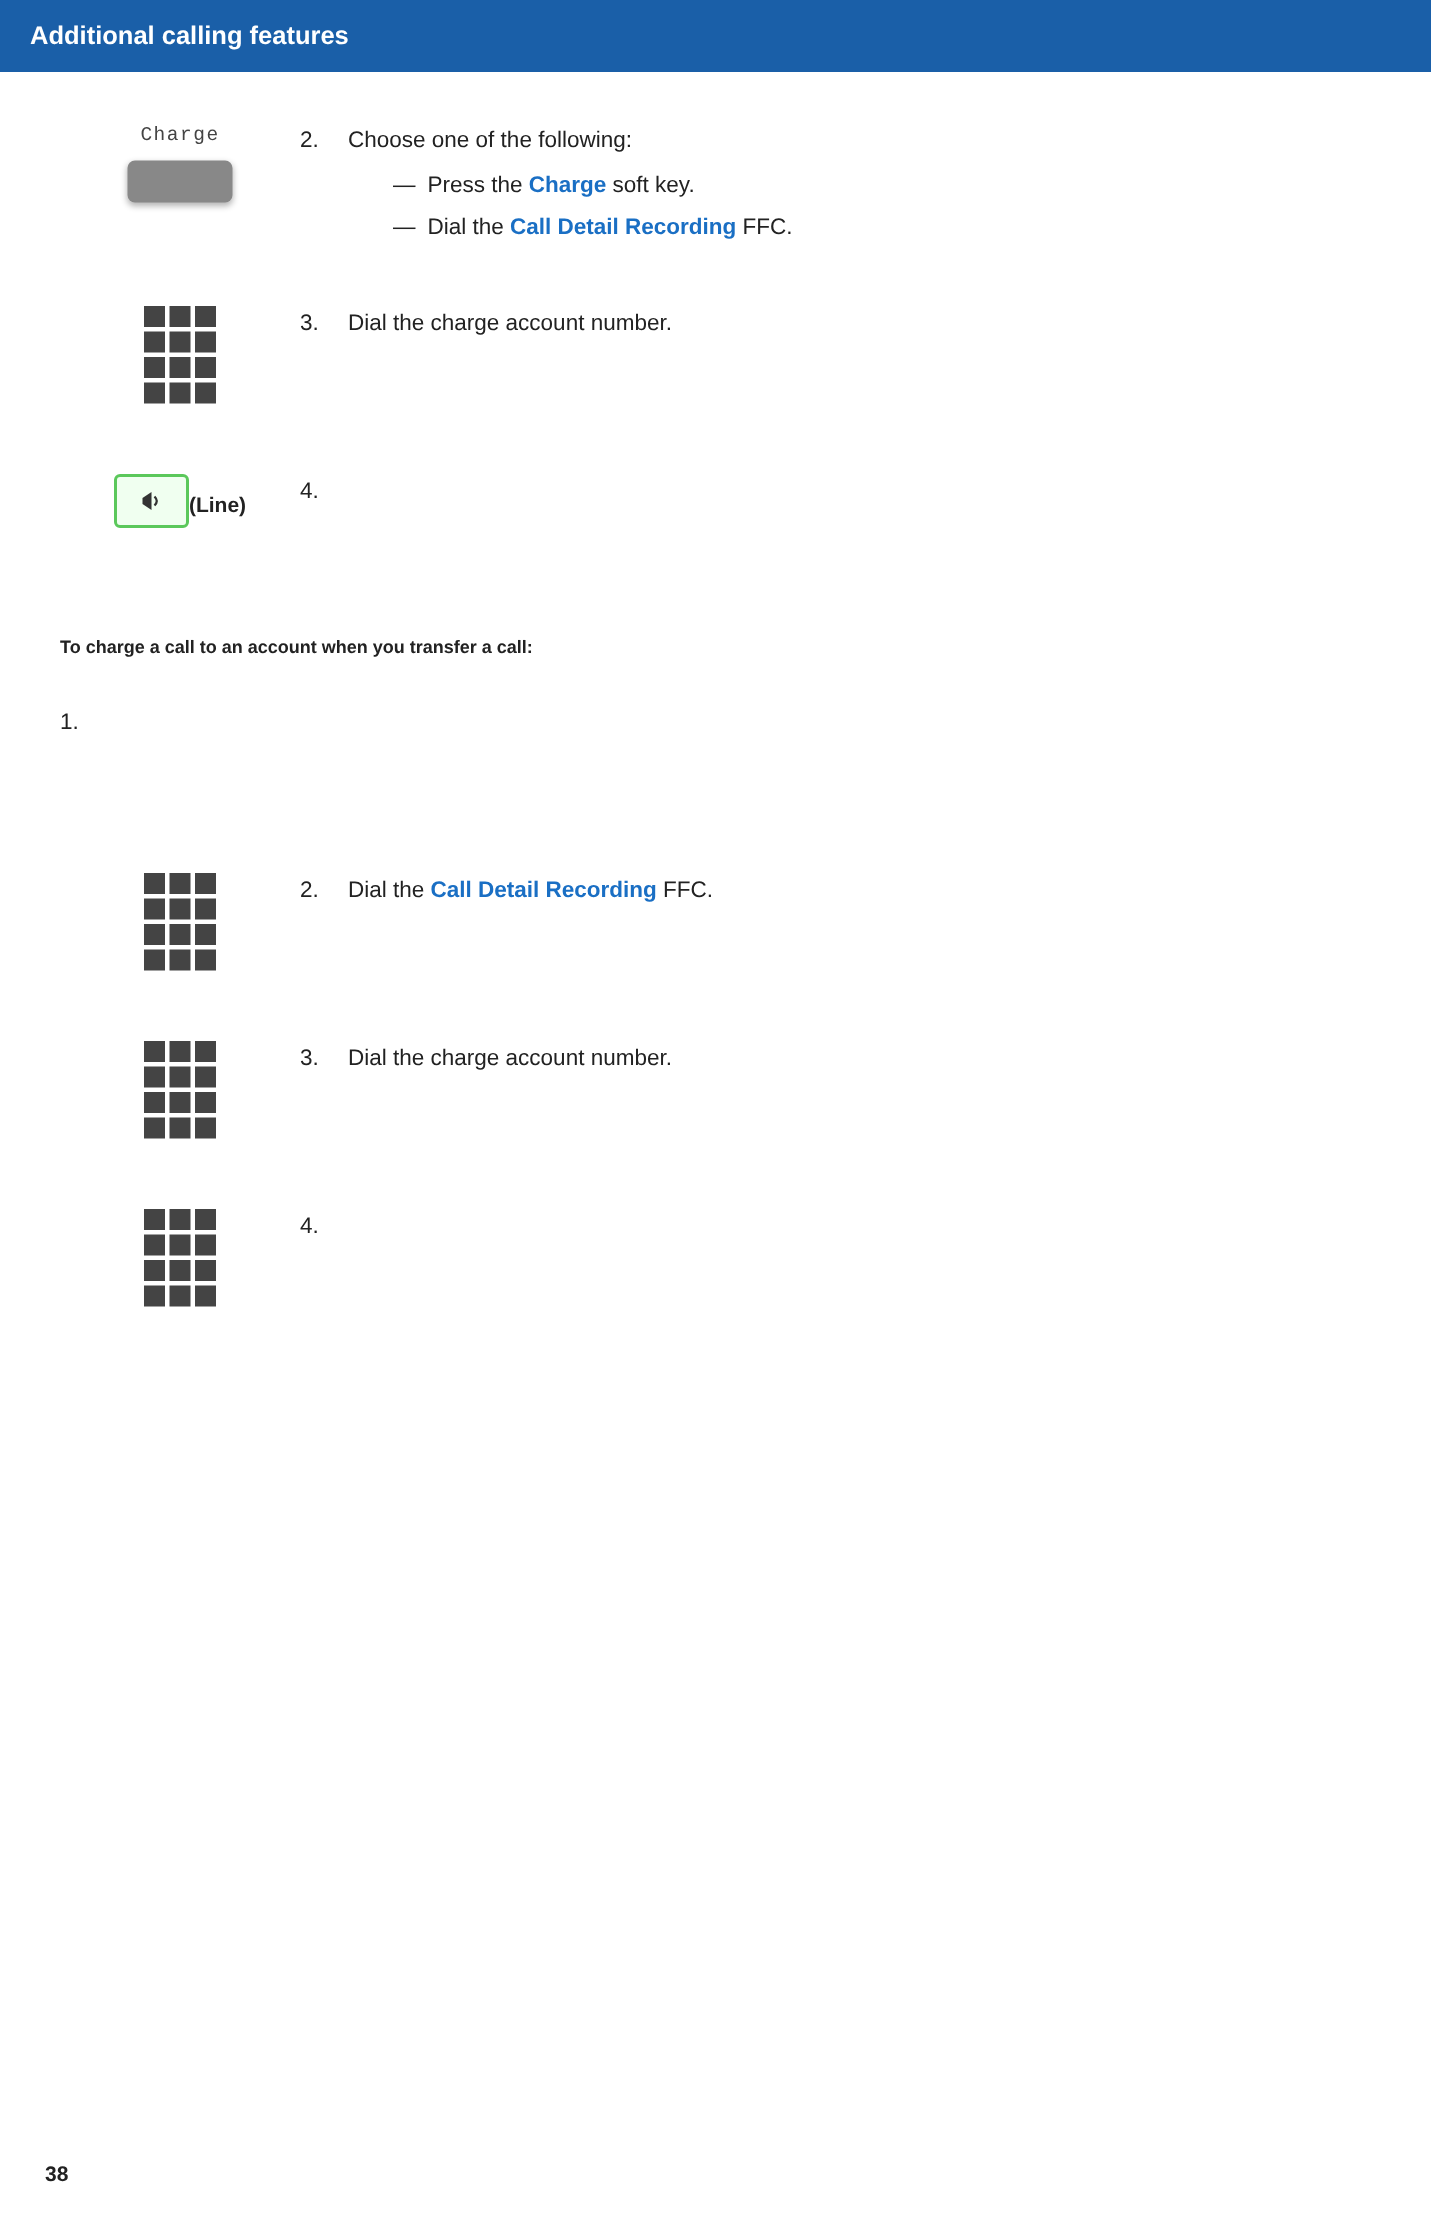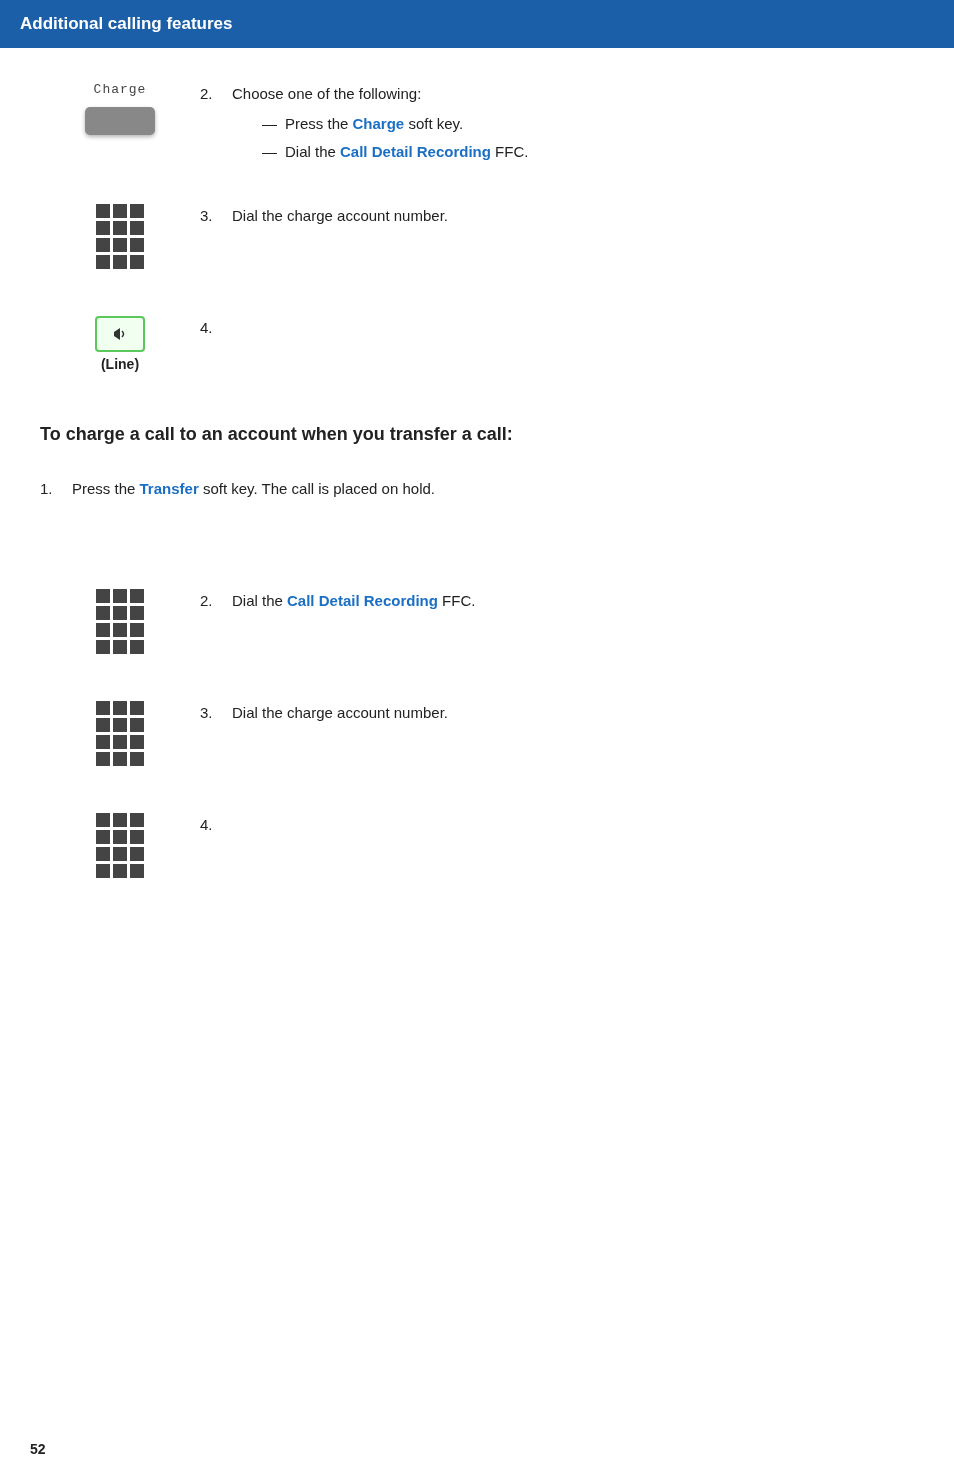--- a/index.html
+++ b/index.html
@@ -103,21 +103,21 @@
     }
     .keypad-dot {
       width: 14px;
       height: 14px;
       background: #444;
     }
 
     
     .line-key-container {
       display: flex;
-      flex-direction: column;
+      flex-direction: row;
       align-items: center;
     }
     .line-key-icon {
       width: 50px;
       height: 36px;
       border: 2px solid #5bc85b;
       border-radius: 4px;
       display: flex;
       align-items: center;
       justify-content: center;
@@ -126,21 +126,21 @@
     .line-key-label {
       font-size: 14px;
       color: #222;
       font-weight: bold;
       margin-top: 4px;
     }
 
     
     .section-heading {
       font-weight: bold;
-      font-size: 18px;
+      font-size: 12px;
       color: #222;
       margin-bottom: 28px;
       margin-top: 10px;
     }
 
     
     .page-number {
       position: absolute;
       bottom: 18px;
       left: 30px;
@@ -232,21 +232,20 @@
       </div>
     </div>
   </div>
 
   <p class="section-heading">To charge a call to an account when you transfer a call:</p>
 
   <div class="instruction-row">
     <div class="text-cell">
       <div class="step-row">
         <span class="step-num">1.</span>
-        <span>Press the <strong class="highlight-blue">Transfer</strong> soft key. The call is placed on hold.</span>
       </div>
     </div>
   </div>
 
   <div class="instruction-row">
     <div class="icon-cell">
       <div class="keypad-grid">
         <div class="keypad-dot"></div>
         <div class="keypad-dot"></div>
         <div class="keypad-dot"></div>
@@ -313,13 +312,13 @@
     </div>
     <div class="text-cell">
       <div class="step-row">
         <span class="step-num">4.</span>
       </div>
     </div>
   </div>
 
 </div>
 
-<div class="page-number">52</div>
+<div class="page-number">38</div>
 
 </body></html>

